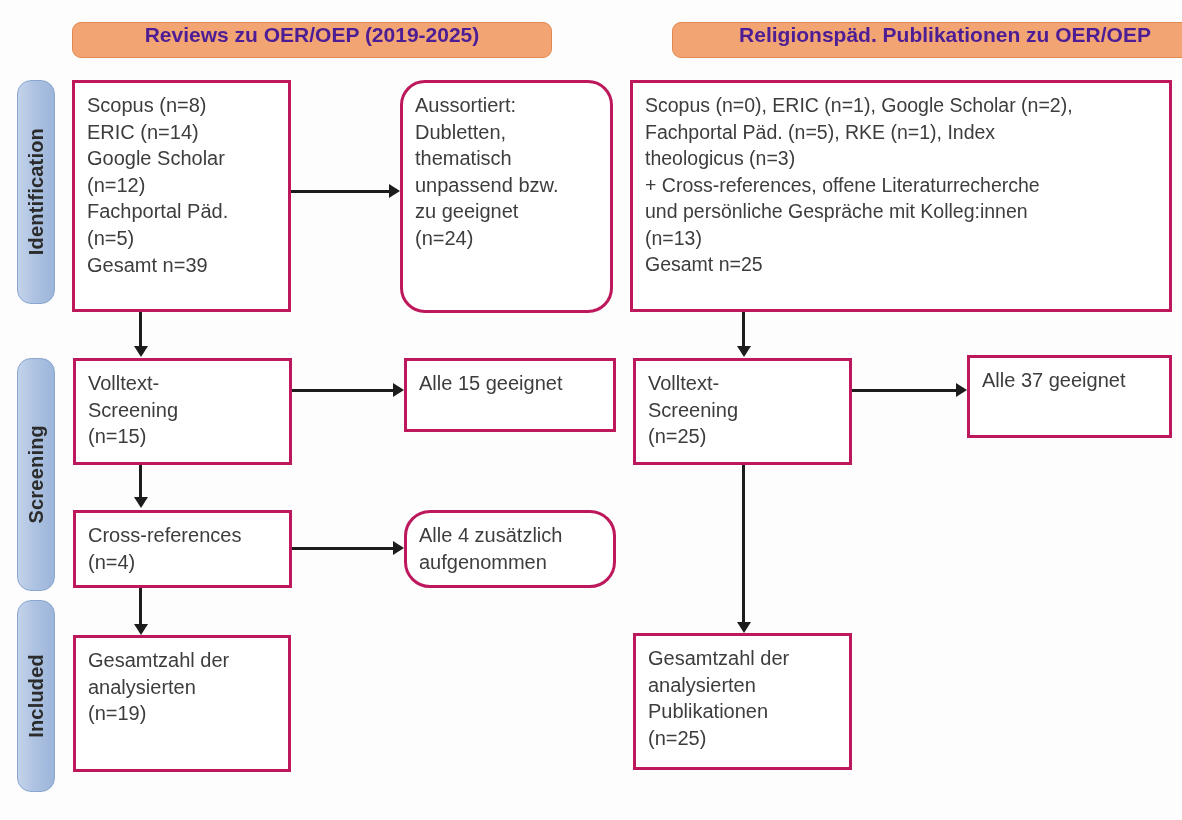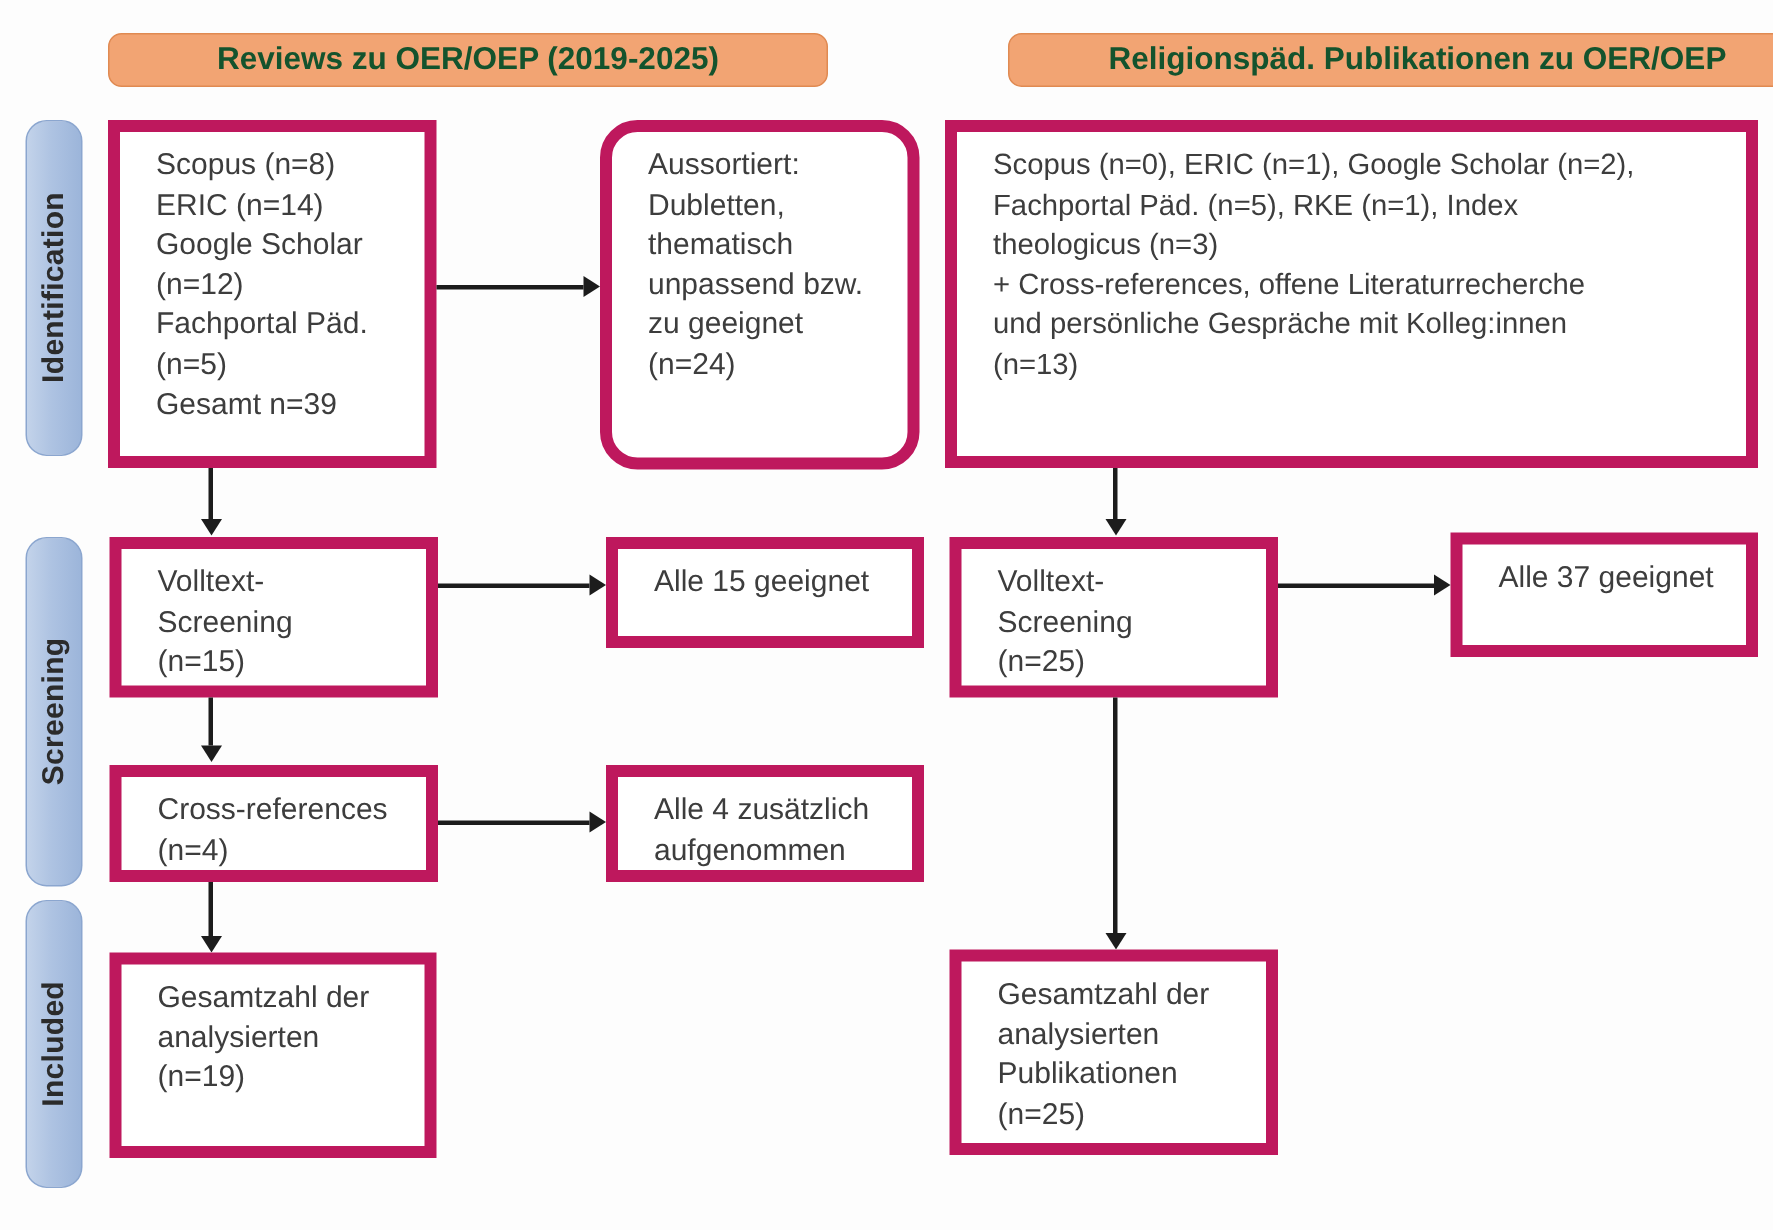--- a/index.html
+++ b/index.html
@@ -38,35 +38,34 @@
     white-space: nowrap;
   }
 
   
   .banner {
     position: absolute;
     background: #f2a473;
     border: 1px solid #e08a52;
     border-radius: 9px;
     display: flex;
-    align-items: center;
     justify-content: center;
-    color: #14532d;
+    color: #4c1d95;
     font-weight: bold;
     font-size: 21px;
     white-space: nowrap;
   }
 
   
   .box {
     position: absolute;
     background: #ffffff;
-    border: 8px solid #be185d;
+    border: 3px solid #be185d;
     box-sizing: border-box;
-    padding: 9px 10px 6px 24px;
+    padding: 9px 10px 6px 12px;
     color: #3d3d3d;
     font-size: 20px;
     line-height: 1.33;
     overflow: hidden;
   }
   .box .line {
     display: block;
     white-space: nowrap;
   }
   .box.wide { font-size: 19.5px; line-height: 1.36; }
@@ -155,21 +154,21 @@
   <div class="arrow-right" style="left:393px; top:383px;"></div>
 
   <div class="conn v" style="left:139px; top:465px; height:32px;"></div>
   <div class="arrow-down" style="left:134px; top:497px;"></div>
 
   <div class="box" style="left:73px; top:510px; width:219px; height:78px;">
     <span class="line">Cross-references</span>
     <span class="line">(n=4)</span>
   </div>
 
-  <div class="box" style="left:404px; top:510px; width:212px; height:78px;">
+  <div class="box" style="left:404px; top:510px; width:212px; height:78px;border-radius:26px;">
     <span class="line">Alle 4 zusätzlich</span>
     <span class="line">aufgenommen</span>
   </div>
 
   <div class="conn h" style="left:292px; top:547px; width:101px;"></div>
   <div class="arrow-right" style="left:393px; top:541px;"></div>
 
   <div class="conn v" style="left:139px; top:588px; height:36px;"></div>
   <div class="arrow-down" style="left:134px; top:624px;"></div>
 
@@ -179,20 +178,21 @@
     <span class="line">(n=19)</span>
   </div>
 
   <div class="box wide" style="left:630px; top:80px; width:542px; height:232px;">
     <span class="line">Scopus (n=0), ERIC (n=1), Google Scholar (n=2),</span>
     <span class="line">Fachportal Päd. (n=5), RKE (n=1), Index</span>
     <span class="line">theologicus (n=3)</span>
     <span class="line">+ Cross-references, offene Literaturrecherche</span>
     <span class="line">und persönliche Gespräche mit Kolleg:innen</span>
     <span class="line">(n=13)</span>
+    <span class="line">Gesamt n=25</span>
   </div>
 
   <div class="conn v" style="left:742px; top:312px; height:34px;"></div>
   <div class="arrow-down" style="left:737px; top:346px;"></div>
 
   <div class="box" style="left:633px; top:358px; width:219px; height:107px;">
     <span class="line">Volltext-</span>
     <span class="line">Screening</span>
     <span class="line">(n=25)</span>
   </div>

